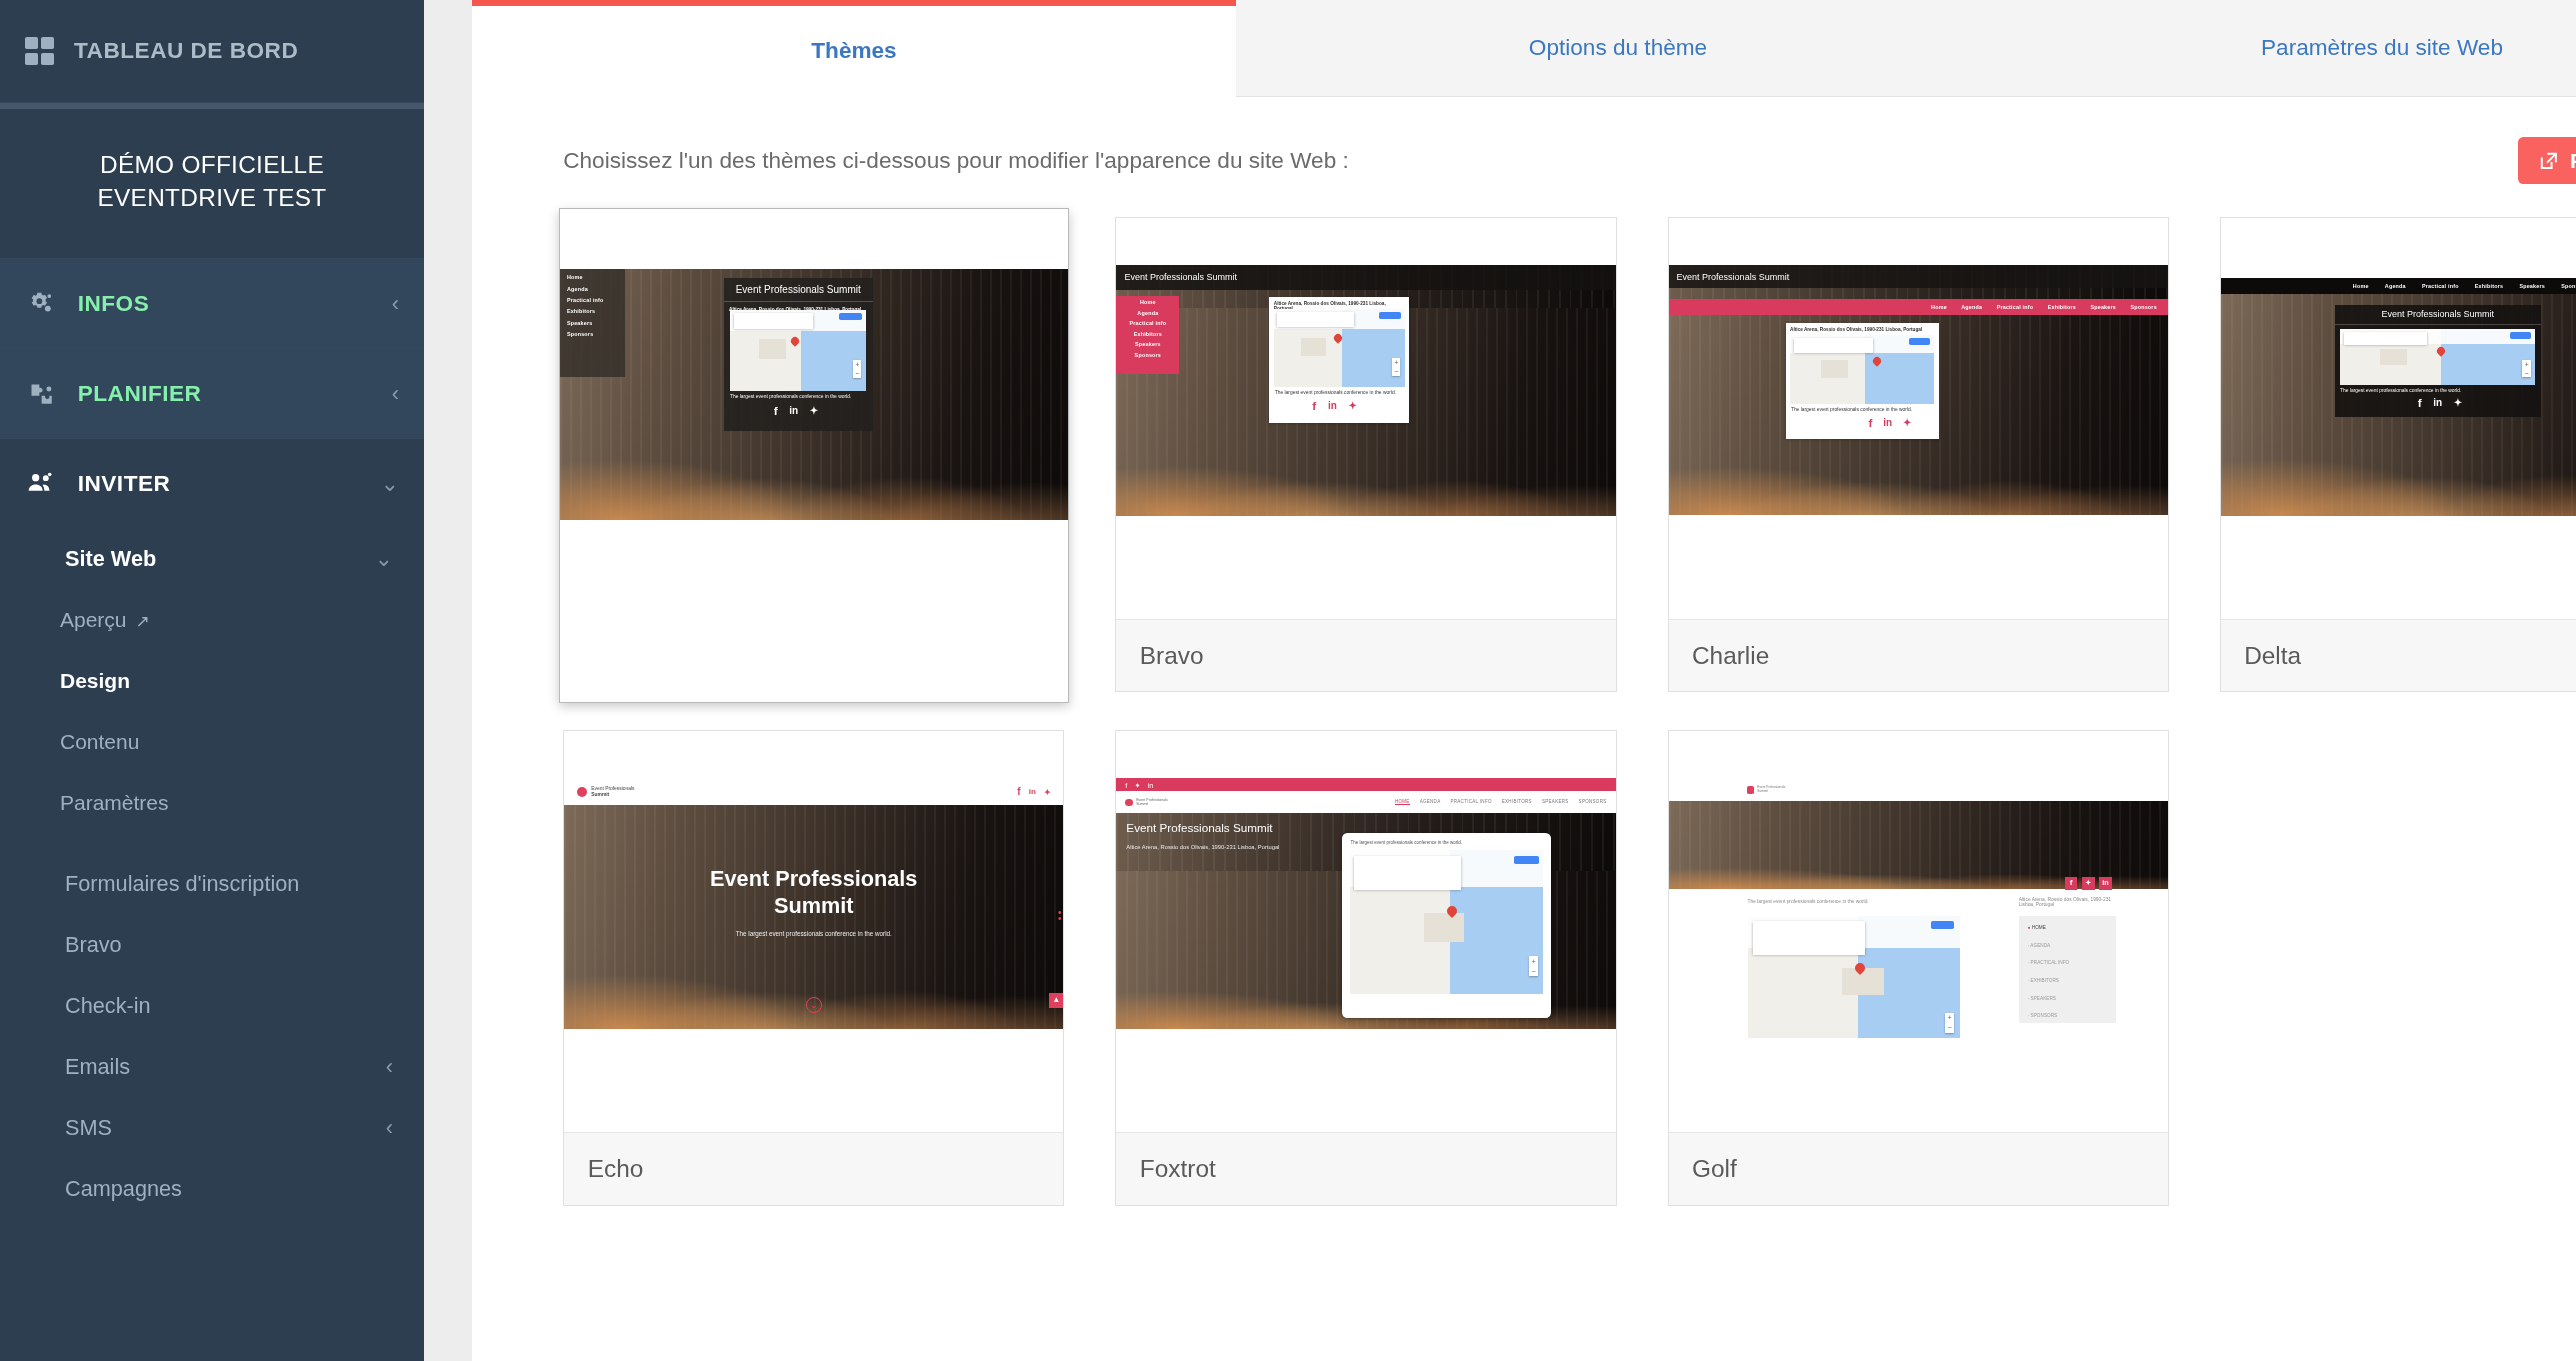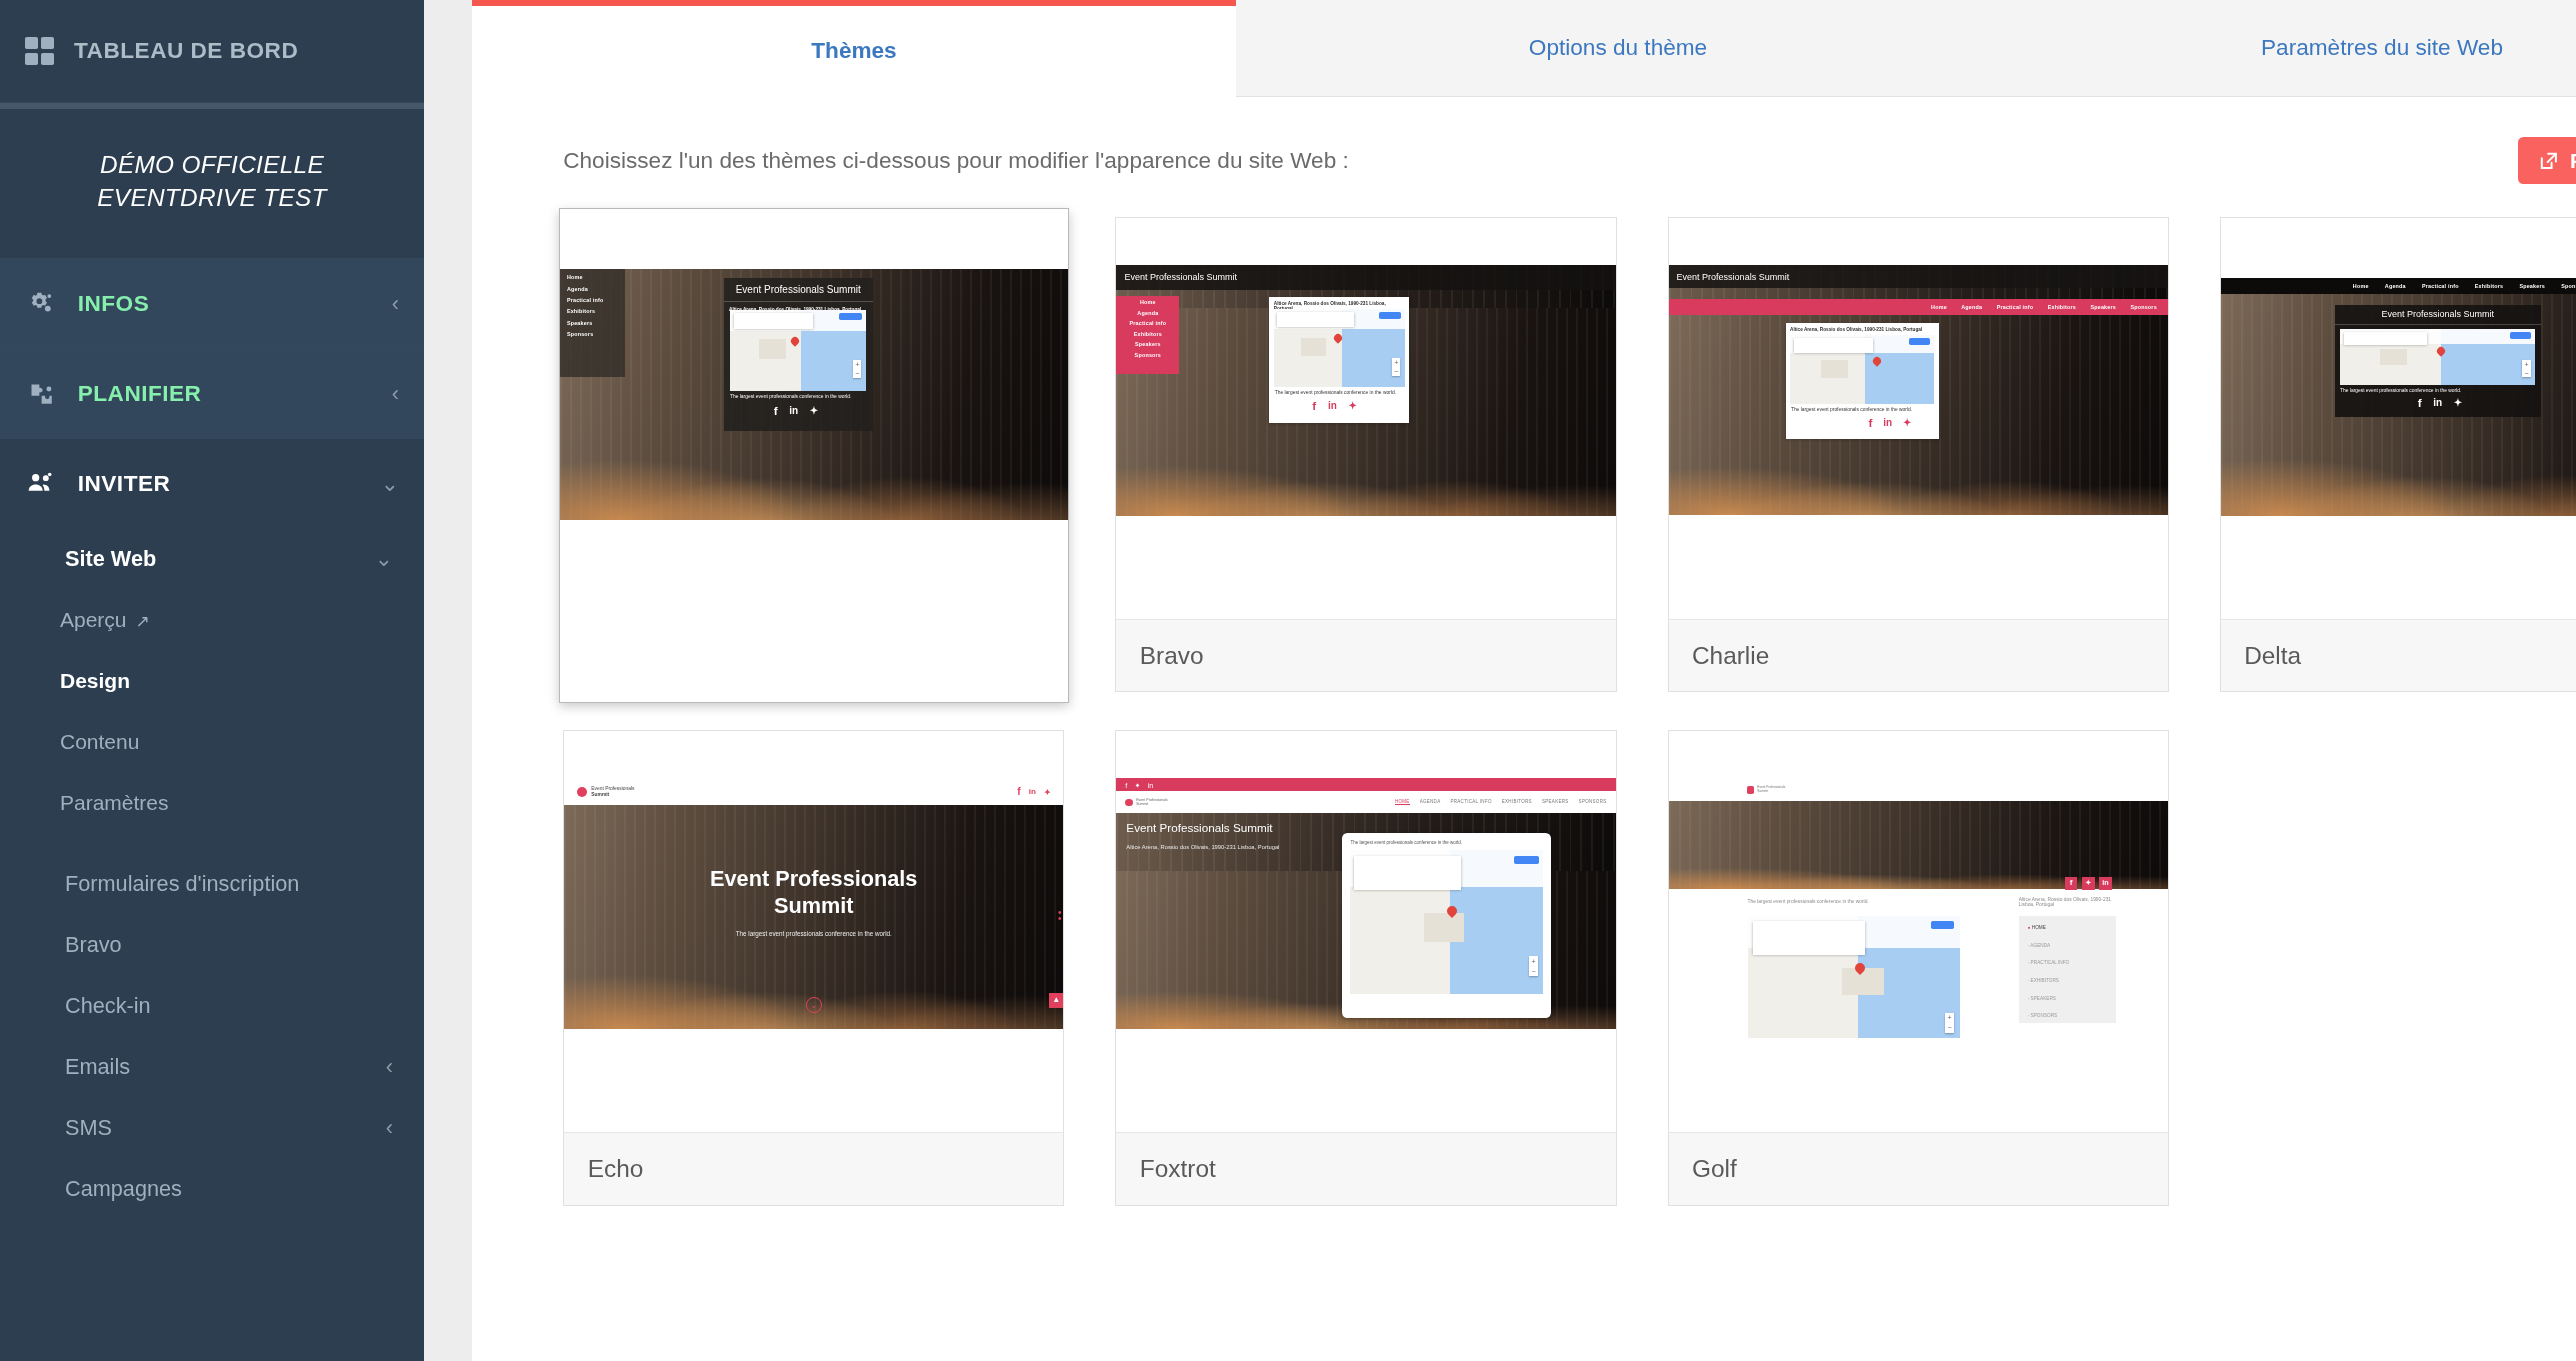--- a/index.html
+++ b/index.html
@@ -31,21 +31,20 @@
   .sb-dash-label { font-size: 22.6px; font-weight: 700; letter-spacing: 0.5px; color: #aebcc8; }
 
   .sb-sep { height: 6.3px; background: #46576a; }
 
   .sb-event {
     padding: 40px 23.5px 43px;
     text-align: center;
     background: #2c3e50;
     font-size: 24.4px; line-height: 1.35; font-weight: 400; color: #ffffff;
     letter-spacing: 0.3px;
-    font-style: italic;
   }
 
   .sb-group {
     height: 90px; display: flex; align-items: center;
     padding: 0 25px 0 25px; gap: 21.7px;
     border-top: 0.9px solid #34495e;
     background: #32475c;
     cursor: pointer;
   }
   .sb-group.inviter { background: #2c3e50; }

